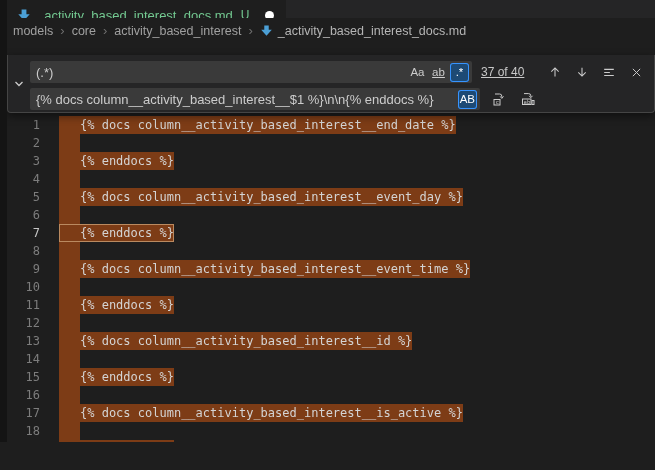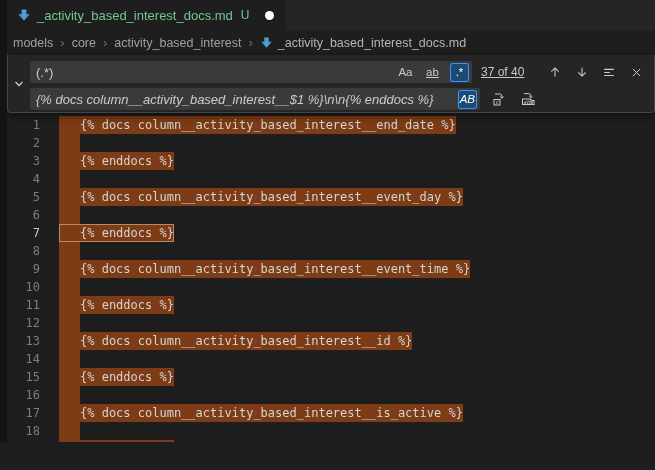--- a/index.html
+++ b/index.html
@@ -14,21 +14,21 @@
   .tabbar { position:absolute; left:0; top:0; width:655px; height:30px; background:#252526; padding-left:7px; display:flex; }
   .tab { display:inline-flex; align-items:center; height:30px; padding:0 12px 0 10px; background:#1e1e1e; gap:6px; }
   .tab-label { font-size:13px; color:var(--git_untracked_green); }
   .tab-badge { font-size:12px; color:var(--git_untracked_green); margin-left:2px; }
   .dot { width:9px; height:9px; border-radius:50%; background:#ffffff; margin-left:9px; }
 
   
   .md-icon { width:14px; height:14px; flex-shrink:0; }
 
   
-  .breadcrumbs { position:absolute; left:0; top:30px; width:655px; height:25px; background:#1e1e1e;
+  .breadcrumbs { position:absolute; left:0; top:18px; width:655px; height:25px; background:#1e1e1e;
                  display:flex; align-items:center; padding-left:13px; font-size:12.5px; color:#a0a0a0; }
   .crumb { color:#a0a0a0; }
   .crumb-sep { color:#6f6f6f; margin:0 7px; font-size:13px; }
   .crumb-file { display:inline-flex; align-items:center; gap:5px; color:#b5b5b5; }
   .crumb-file .md-icon { width:13px; height:13px; }
 
   
   .editor { position:absolute; left:0; top:55px; width:655px; height:415px; background:#1e1e1e; }
   .lines { position:absolute; left:0; top:61px; width:655px; }
   .line { height:18px; display:flex; align-items:stretch; font-family:"DejaVu Sans Mono", monospace; font-size:12px; line-height:18px; color:#d4d4d4; }
@@ -39,30 +39,30 @@
   .code.nl  { width:9px; background:var(--match_highlight); }
   .code.cur { background:var(--match_highlight); box-shadow:inset 0 0 0 1px var(--current_match_border); }
 
   
   .find-widget { position:absolute; left:7px; right:0; top:0; height:58px; background:#252526;
                  border:1px solid #454545; border-top:none; border-radius:0 0 4px 4px;
                  box-shadow:0 3px 8px rgba(0,0,0,.5); z-index:20; padding-left:22px; }
   .fw-toggle { position:absolute; left:0; top:0; bottom:0; width:22px; display:flex; align-items:center; justify-content:center; cursor:pointer; }
   .fw-row { display:flex; align-items:center; height:22px; }
   .fw-row.r1 { margin-top:6px; }
-  .fw-row.r2 { margin-top:5px;font-style:italic; }
+  .fw-row.r2 { margin-top:5px; }
 
   .fw-input { height:22px; background:#3a3a3a; border-radius:2px; display:flex; align-items:center;
               padding:0 3px 0 6px; font-size:13px; color:#cccccc; }
   .find-input { width:442px; }
   .replace-input { width:450px; }
   .fw-input .val { flex:1; white-space:nowrap; overflow:hidden; }
 
   .opt { min-width:19px; height:19px; border-radius:3px; display:flex; align-items:center; justify-content:center;
-         font-size:11.5px; color:#cccccc; margin-left:8px; padding:0 2px; cursor:pointer; }
+         font-size:11.5px; color:#cccccc; margin-left:2px; padding:0 2px; cursor:pointer; }
   .opt.active { background:var(--active_option_bg); box-shadow:inset 0 0 0 1px var(--active_option_border); color:#ffffff; }
   .opt .uw { text-decoration:underline; }
 
   .fw-count { margin-left:9px; font-size:12px; color:#c8c8c8; white-space:nowrap;text-decoration:underline; }
   .fw-nav { display:flex; margin-left:auto; gap:7px; padding-right:8px; }
   .icon-btn { width:20px; height:20px; display:flex; align-items:center; justify-content:center; border-radius:3px; cursor:pointer; }
   .icon-btn svg, .fw-toggle svg { display:block; }
   .rep-btns { display:flex; gap:9px; margin-left:9px; }
 </style>
 </head>

